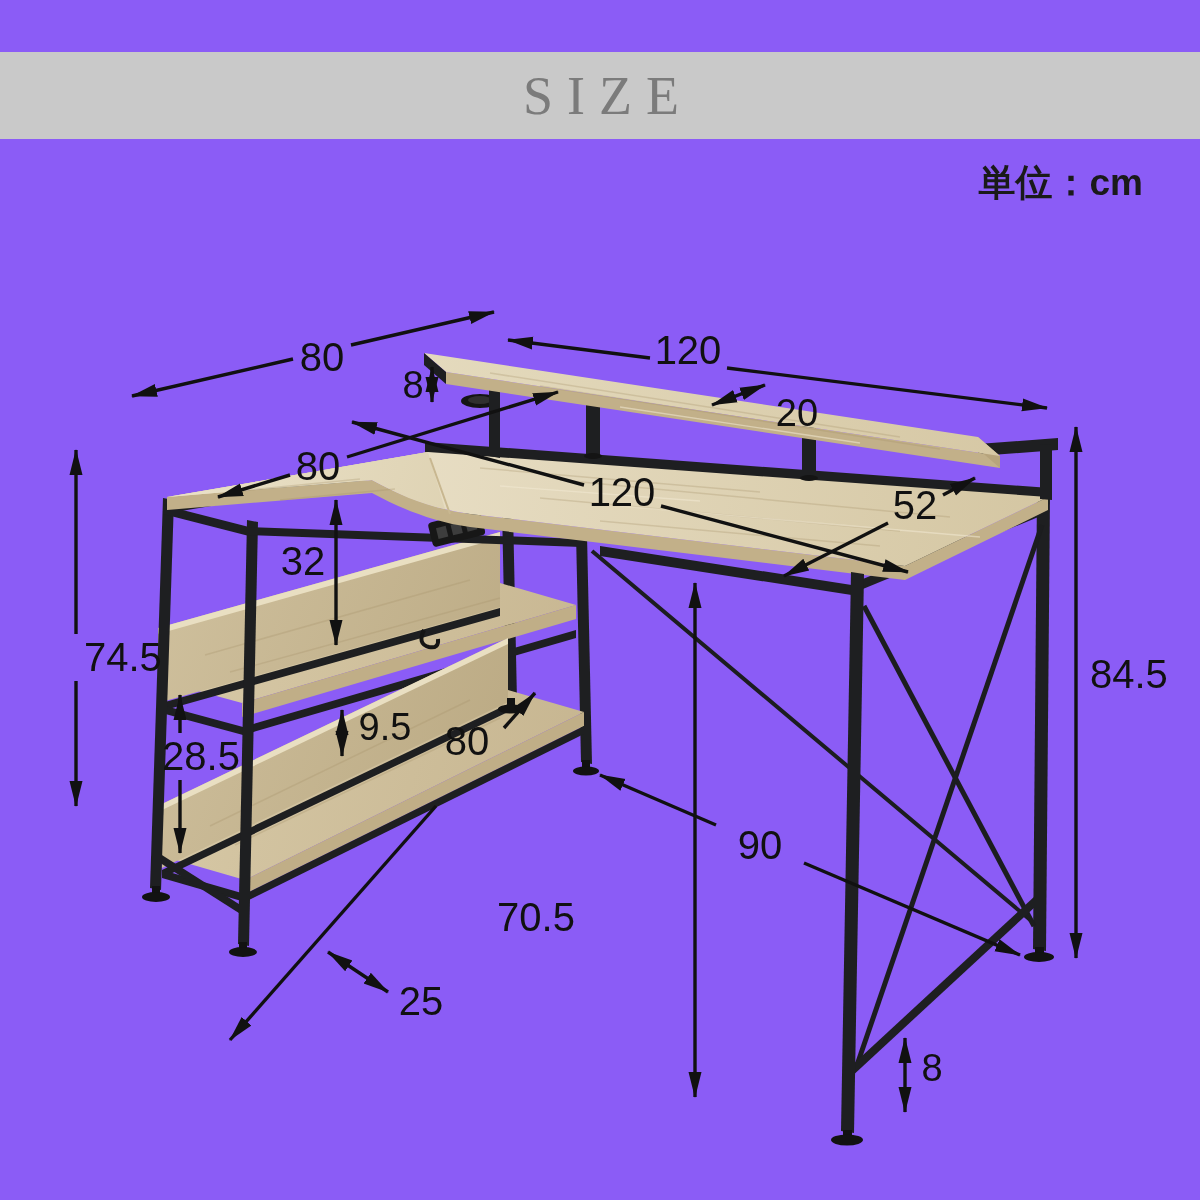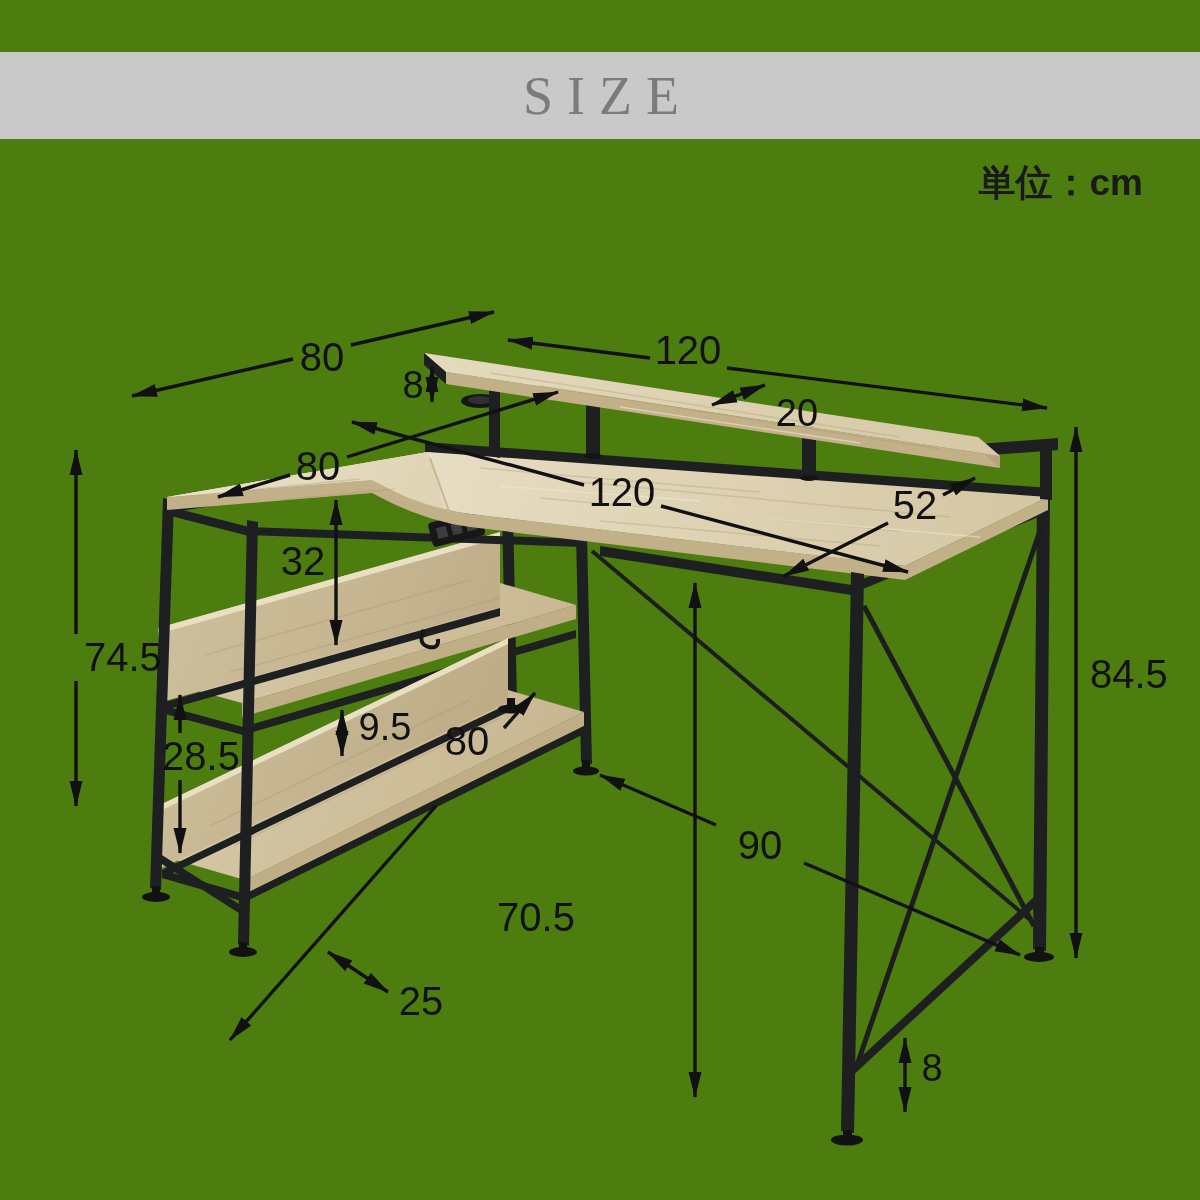--- a/index.html
+++ b/index.html
@@ -1,16 +1,16 @@
 <!DOCTYPE html>
 <html><head>
 <meta charset="utf-8">
 <style>
   html,body{margin:0;padding:0;background:#ffffff;}
-  .stage{width:1200px;height:1200px;position:relative;background:#4d7c0f;text-align:center;}
+  .stage{width:1200px;height:1200px;position:relative;background:#8b5cf6;text-align:center;}
   svg{display:block;}
   .dimline{stroke:#111;stroke-width:3.4;fill:none;}
   .thin{stroke:#1c1d1f;fill:none;}
   .dimtxt{font-family:"Liberation Sans",sans-serif;font-size:40px;fill:#111;}
   .dimsm{font-family:"Liberation Sans",sans-serif;font-size:38px;fill:#111;}
   .metal{fill:#1e1f21;}
   .foot{fill:#121212;}
   .grain{stroke:#a5916a;stroke-width:1.5;opacity:.30;fill:none;}
   .grainlt{stroke:#f2ead4;stroke-width:1.4;opacity:.55;fill:none;}
   .banner-title{font-family:"Liberation Serif",serif;font-size:54px;letter-spacing:14px;fill:#7b7b7b;}

